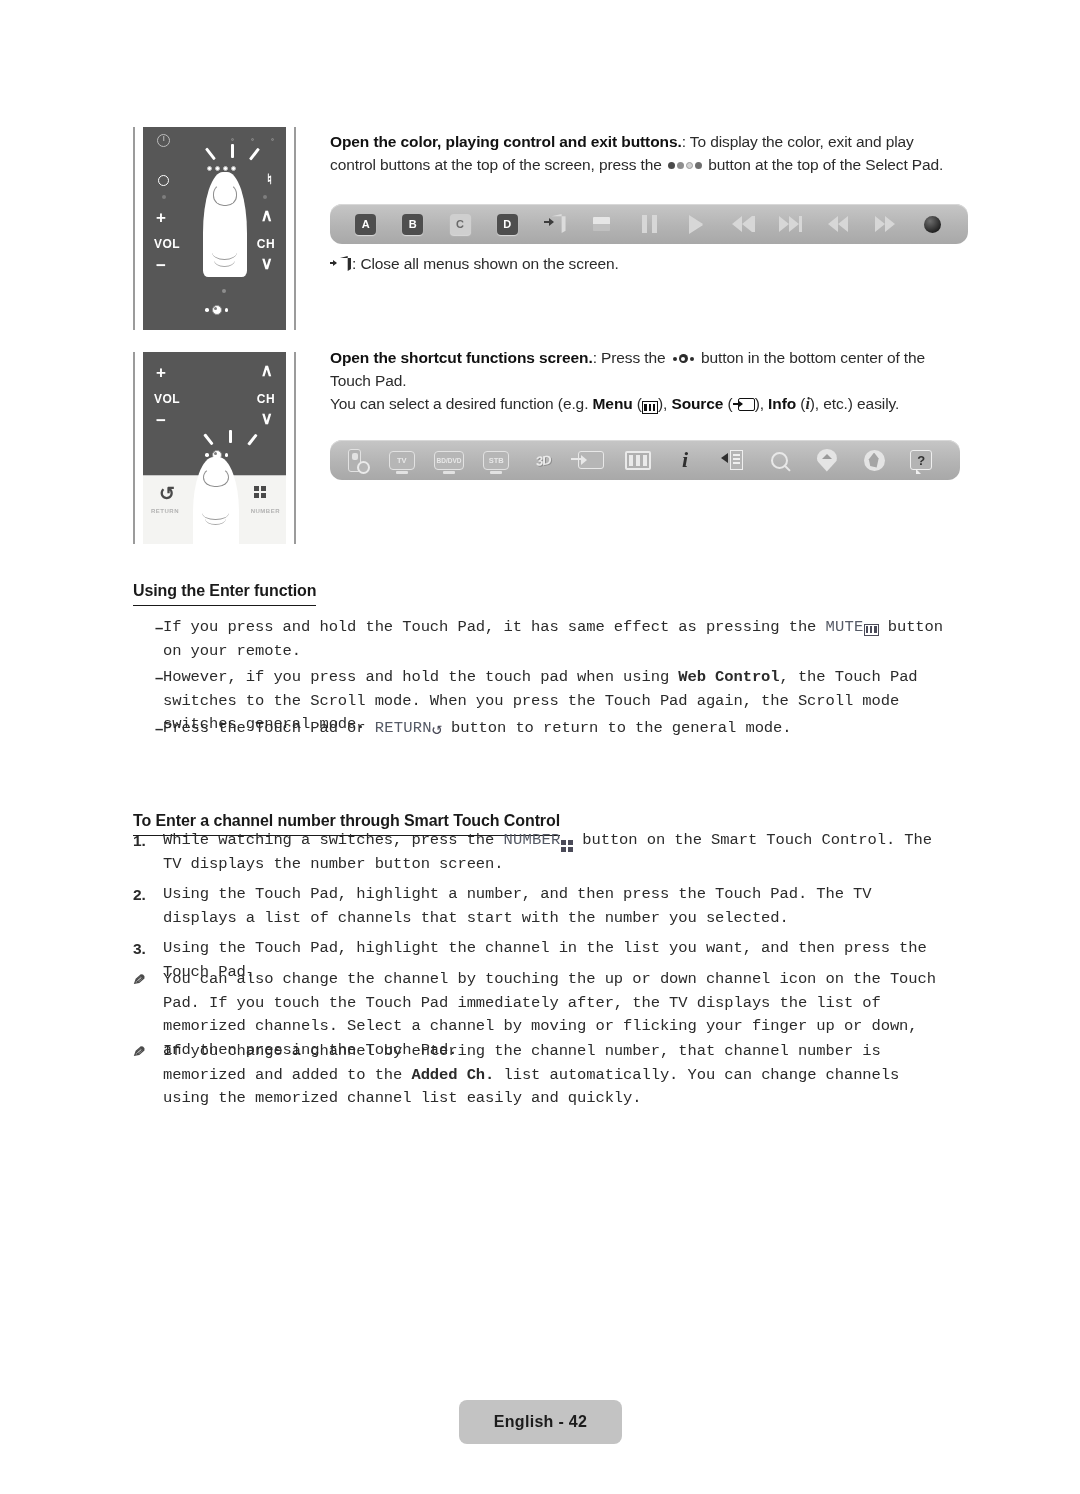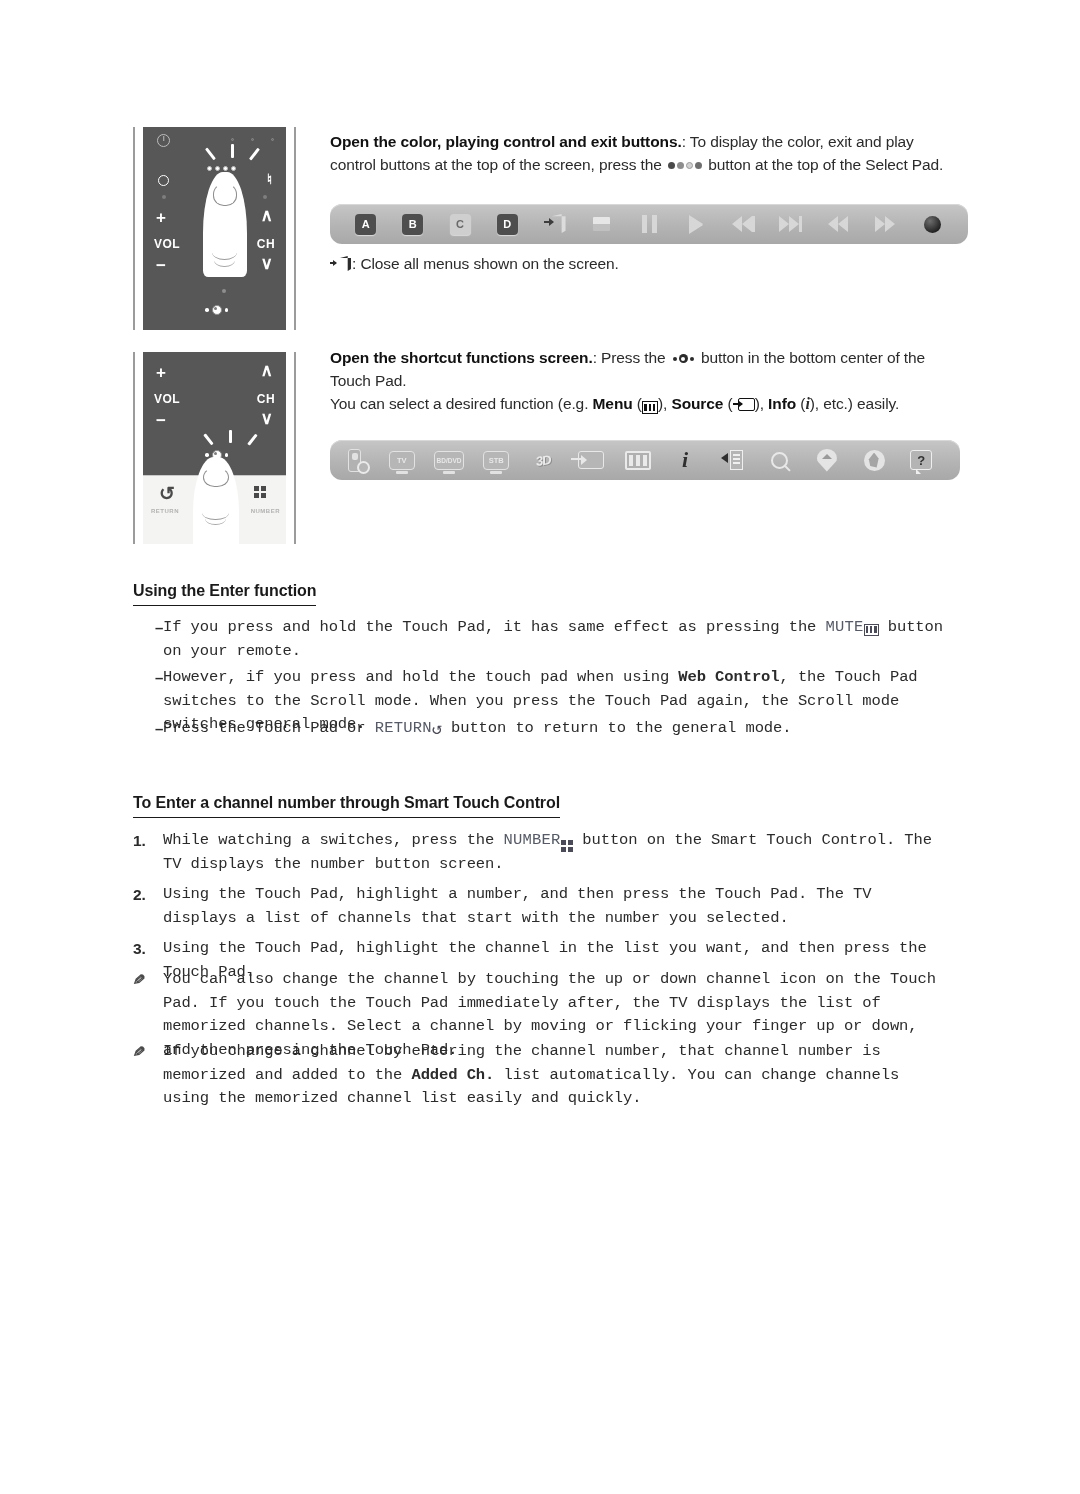--- a/index.html
+++ b/index.html
@@ -938,21 +938,21 @@
   <div class="item" style="top:666px;">
     <span class="mk dash">–</span>
     <span class="bd"><span>However, if you press and hold the touch pad when using </span><b>Web Control</b><span>, the Touch Pad switches to the Scroll mode. When you press the Touch Pad again, the Scroll mode switches general mode.</span></span>
   </div>
 
   <div class="item" style="top:717px;">
     <span class="mk dash">–</span>
     <span class="bd"><span>Press the Touch Pad or </span><span class="kb">RETURN</span><span class="ig-return" style="color:#4a4a58;">↺</span><span> button to return to the general mode.</span></span>
   </div>
 
-  <div class="sect-head" style="top:794px;">To Enter a channel number through Smart Touch Control</div>
+  <div class="sect-head" style="top:812px;">To Enter a channel number through Smart Touch Control</div>
 
   <div class="item" style="top:829px;">
     <span class="mk num">1.</span>
     <span class="bd"><span>While watching a switches, press the </span><span class="kb">NUMBER</span><span class="ig-numgrid">
           <i></i>
           <i></i>
           <i></i>
           <i></i>
         </span><span> button on the Smart Touch Control. The TV displays the number button screen.</span></span>
   </div>
@@ -970,14 +970,15 @@
   <div class="item" style="top:968px;">
     <span class="mk"><span class="note-icon"></span></span>
     <span class="bd">You can also change the channel by touching the up or down channel icon on the Touch Pad. If you touch the Touch Pad immediately after, the TV displays the list of memorized channels. Select a channel by moving or flicking your finger up or down, and then pressing the Touch Pad.</span>
   </div>
 
   <div class="item" style="top:1040px;">
     <span class="mk"><span class="note-icon"></span></span>
     <span class="bd"><span>If you change a channel by entering the channel number, that channel number is memorized and added to the </span><b>Added Ch.</b><span> list automatically. You can change channels using the memorized channel list easily and quickly.</span></span>
   </div>
 
+  <div class="footer-pill">English - 42</div>
 
 </div>
 
 </body></html>

